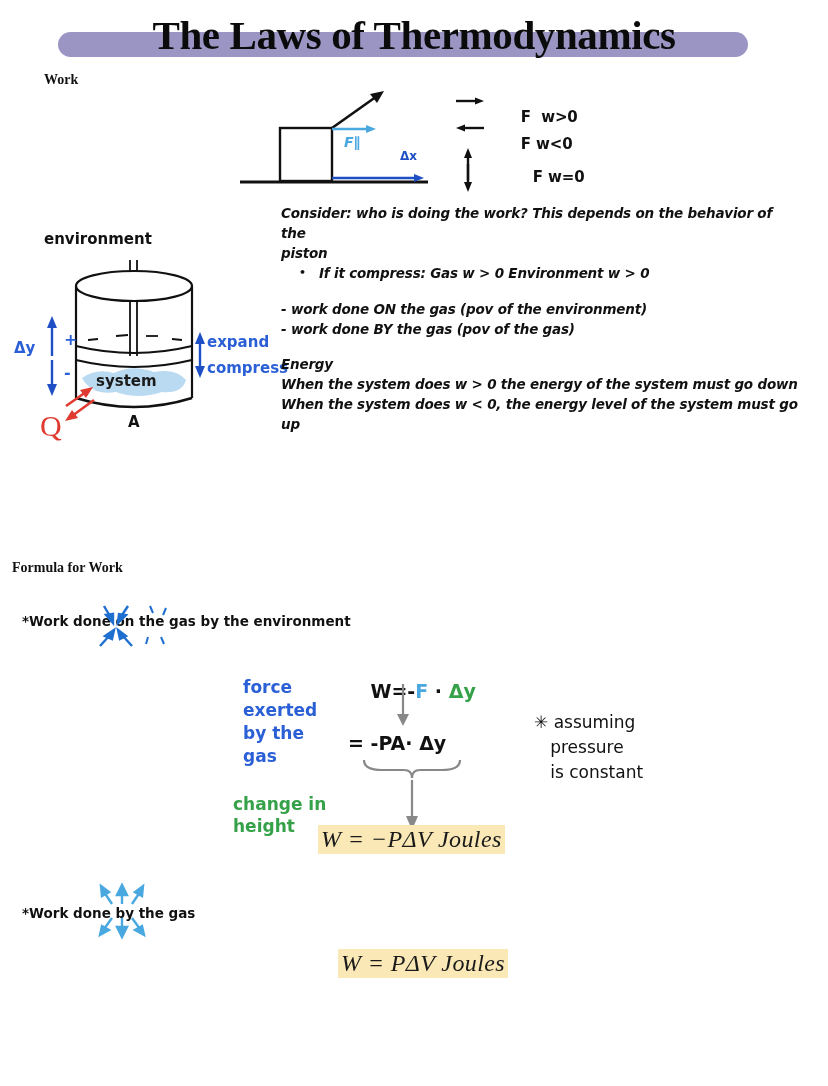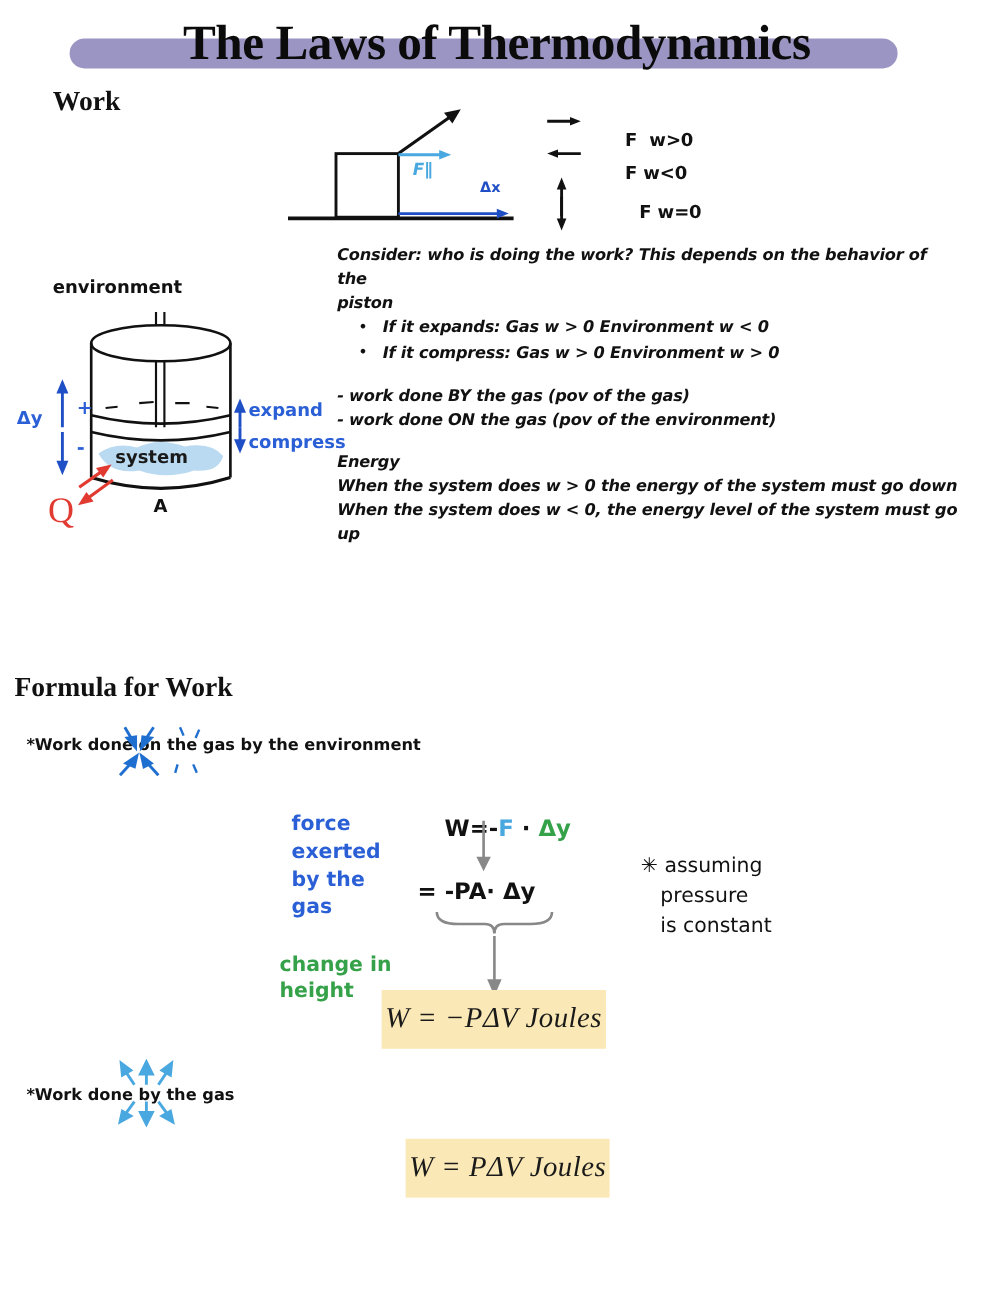--- a/index.html
+++ b/index.html
@@ -49,21 +49,21 @@
     letter-spacing: -0.4px;
     color: #0b0b0b;
     white-space: nowrap;
   }
 
   
   .heading {
     position: absolute;
     font-family: "Liberation Serif", serif;
     font-weight: bold;
-    font-size: 23px;
+    font-size: 14px;
     color: #111111;
     white-space: nowrap;
   }
   #heading-work { left: 44px; top: 72px; }
   #heading-formula { left: 12px; top: 560px; }
 
   
   .hand {
     font-family: "DejaVu Sans", sans-serif;
     font-weight: bold;
@@ -137,21 +137,21 @@
   }
 
   
   .formula {
     position: absolute;
     font-family: "Liberation Serif", serif;
     font-style: italic;
     font-size: 24px;
     color: #1a1a1a;
     white-space: pre;
-    padding: 11px 3px;
+    padding: 1px 3px;
     background: #fae9b6;
     letter-spacing: 0.4px;
   }
 
   .rotated-note {
     position: absolute;
     font-family: "DejaVu Sans", sans-serif;
     font-size: 17px;
     color: #111111;
     line-height: 25px;
@@ -262,26 +262,25 @@
     <div class="lbl lbl-black" style="left:124px; top:185px; font-size:15px;">A</div>
     <div class="lbl lbl-red" style="left:36px; top:181px; font-size:30px; font-family:'Liberation Serif',serif; font-weight:normal;">Q</div>
     <div class="lbl lbl-blue" style="left:203px; top:105px; font-size:15px;">expand</div>
     <div class="lbl lbl-blue" style="left:203px; top:131px; font-size:15px;">compress</div>
   </div>
 
   <div class="notes">
     <p>Consider: who is doing the work? This depends on the behavior of the</p>
     <p>piston</p>
     <ul>
-      <li>If it expands: Gas w &gt; 0 Environment w &lt; 0</li>
       <li>If it compress: Gas w &gt; 0 Environment w &gt; 0</li>
     </ul>
     <div class="gap"></div>
+    <p>- work done ON the gas (pov of the environment)</p>
     <p>- work done BY the gas (pov of the gas)</p>
-    <p>- work done ON the gas (pov of the environment)</p>
     <div class="gap"></div>
     <p>Energy</p>
     <p>When the system does w &gt; 0 the energy of the system must go down</p>
     <p>When the system does w &lt; 0, the energy level of the system must go up</p>
   </div>
 
   <div class="heading" id="heading-formula">Formula for Work</div>
 
   <div class="lbl lbl-black" style="left:22px; top:613px; font-size:13.5px;">*Work done on the gas by the environment</div>
   <svg class="svg-abs" style="left:86px; top:600px;" width="90" height="52" viewBox="0 0 90 52">

